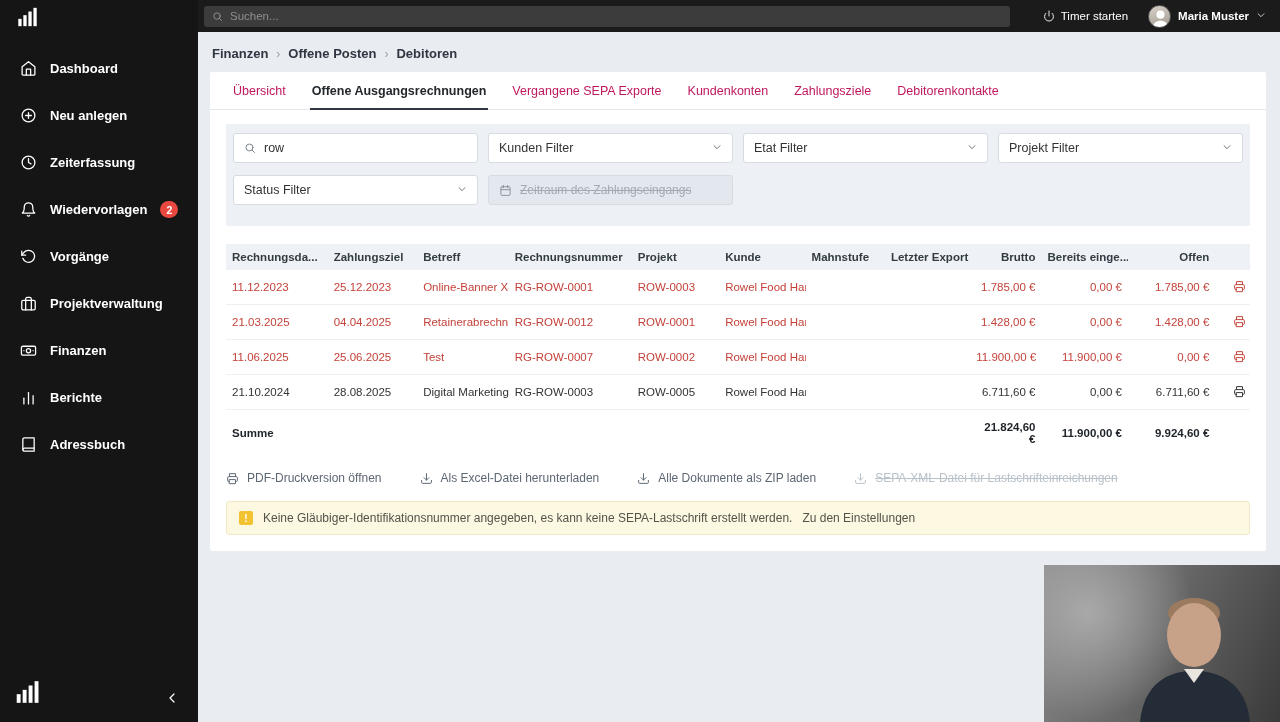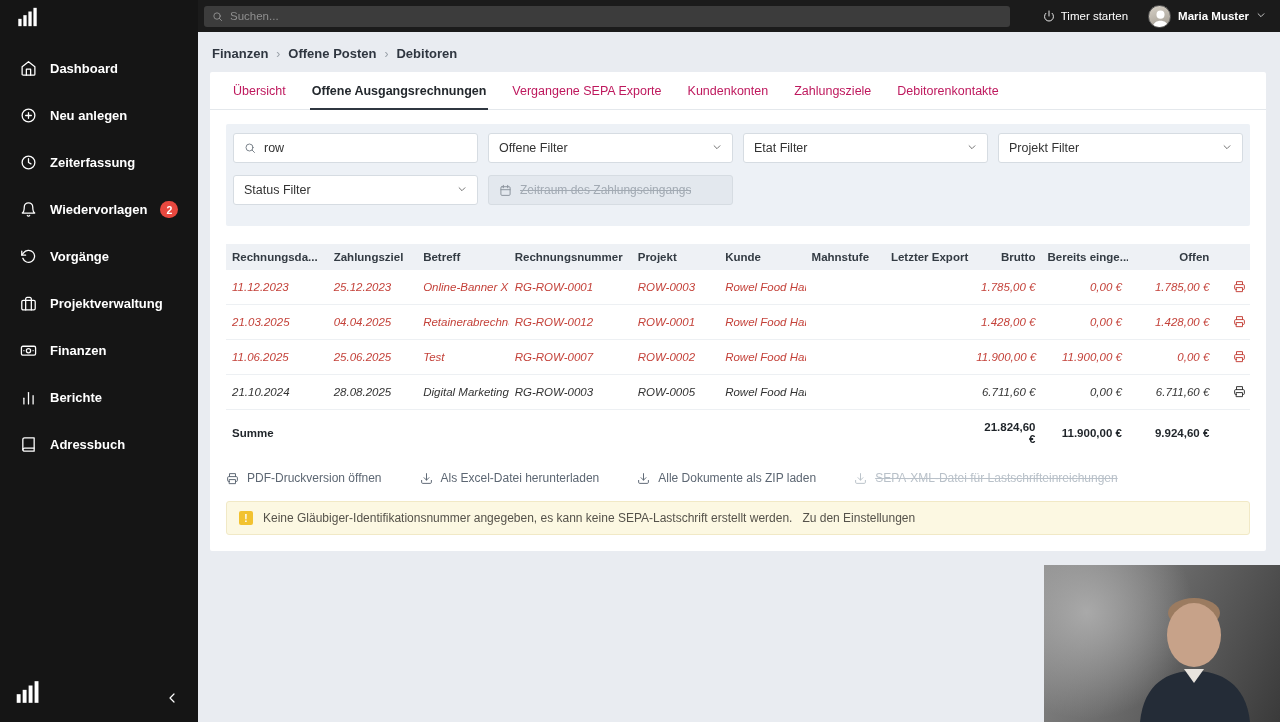--- a/index.html
+++ b/index.html
@@ -62,21 +62,21 @@
   .fld.disabled svg { width: 13px; height: 13px; color: #8b939c; flex: 0 0 13px; }
   .fld.disabled .dis-label { color: #a2aab3; font-size: 12px; text-decoration: line-through; white-space: nowrap; overflow: hidden; }
 
   .table-wrap { margin: 18px 16px 0; }
   table { width: 100%; border-collapse: collapse; table-layout: fixed; font-size: 11.5px; }
   thead th { background: #eef1f5; color: #333b43; font-weight: 700; text-align: left; padding: 7px 6px; white-space: nowrap; overflow: hidden; }
   th.num { text-align: right; }
   tbody td { padding: 9.5px 6px; border-bottom: 1px solid #edf0f3; color: #333; white-space: nowrap; overflow: hidden; }
   td.num { text-align: right; }
   tr.overdue td { color: #c4423a; }
-  tbody tr { cursor: pointer; font-style: italic; }
+  tbody tr { cursor: pointer; }
   .printer-btn { background: none; border: none; padding: 0; cursor: pointer; color: inherit; display: inline-flex; }
   .printer-btn svg { width: 13px; height: 13px; }
   td.icon-cell, th.icon-cell { text-align: right; padding-right: 4px; }
   tfoot td { padding: 11px 6px; font-weight: 700; color: #1f2429; }
 
   .actions { display: flex; gap: 38px; margin: 15px 16px 0; align-items: center; }
   .action { display: flex; align-items: center; gap: 8px; font-size: 12px; color: #5d6773; cursor: pointer; white-space: nowrap; }
   .action svg { width: 13px; height: 13px; flex: 0 0 13px; }
   .action.disabled { color: #b9c1c9; text-decoration: line-through; cursor: default; }
 
@@ -311,21 +311,21 @@
         </div>
 
         <div class="filter-panel">
           <div class="fld search">
             <svg>
                 <use href="#i-search"></use>
               </svg>
             <input type="text" value="row" style="">
           </div>
           <div class="fld select">
-            <span>Offene Filter</span>
+            <span>Kunden Filter</span>
             <span class="caret"><svg>
                   <use href="#i-chevron-down"></use>
                 </svg></span>
           </div>
           <div class="fld select">
             <span>Etat Filter</span>
             <span class="caret"><svg>
                   <use href="#i-chevron-down"></use>
                 </svg></span>
           </div>

